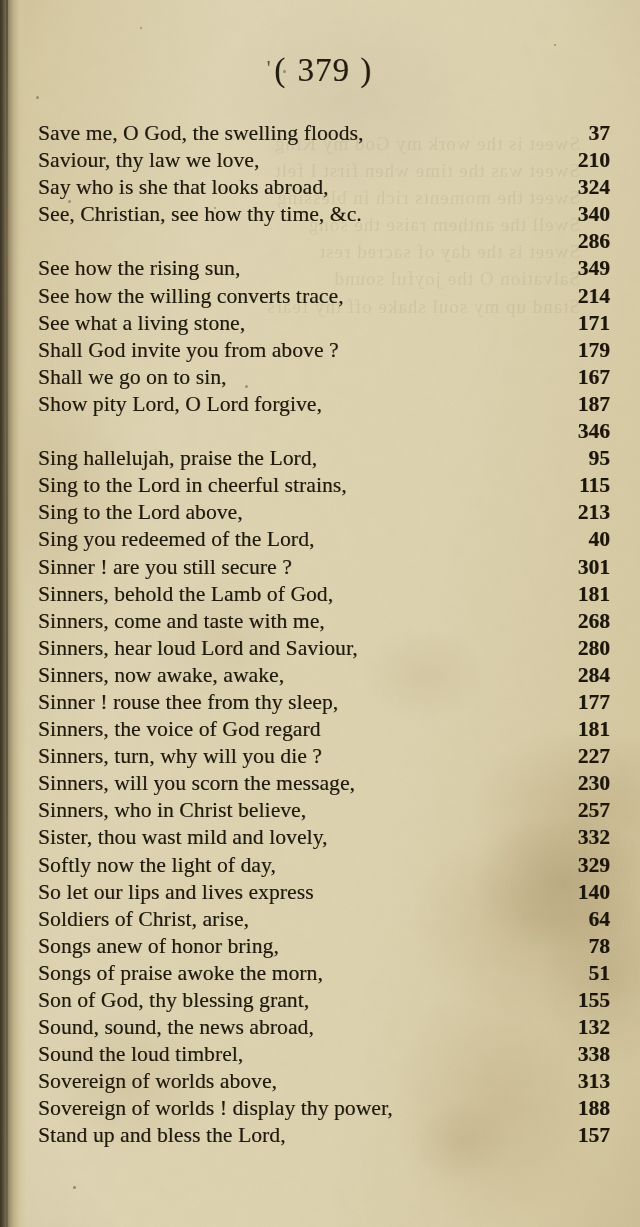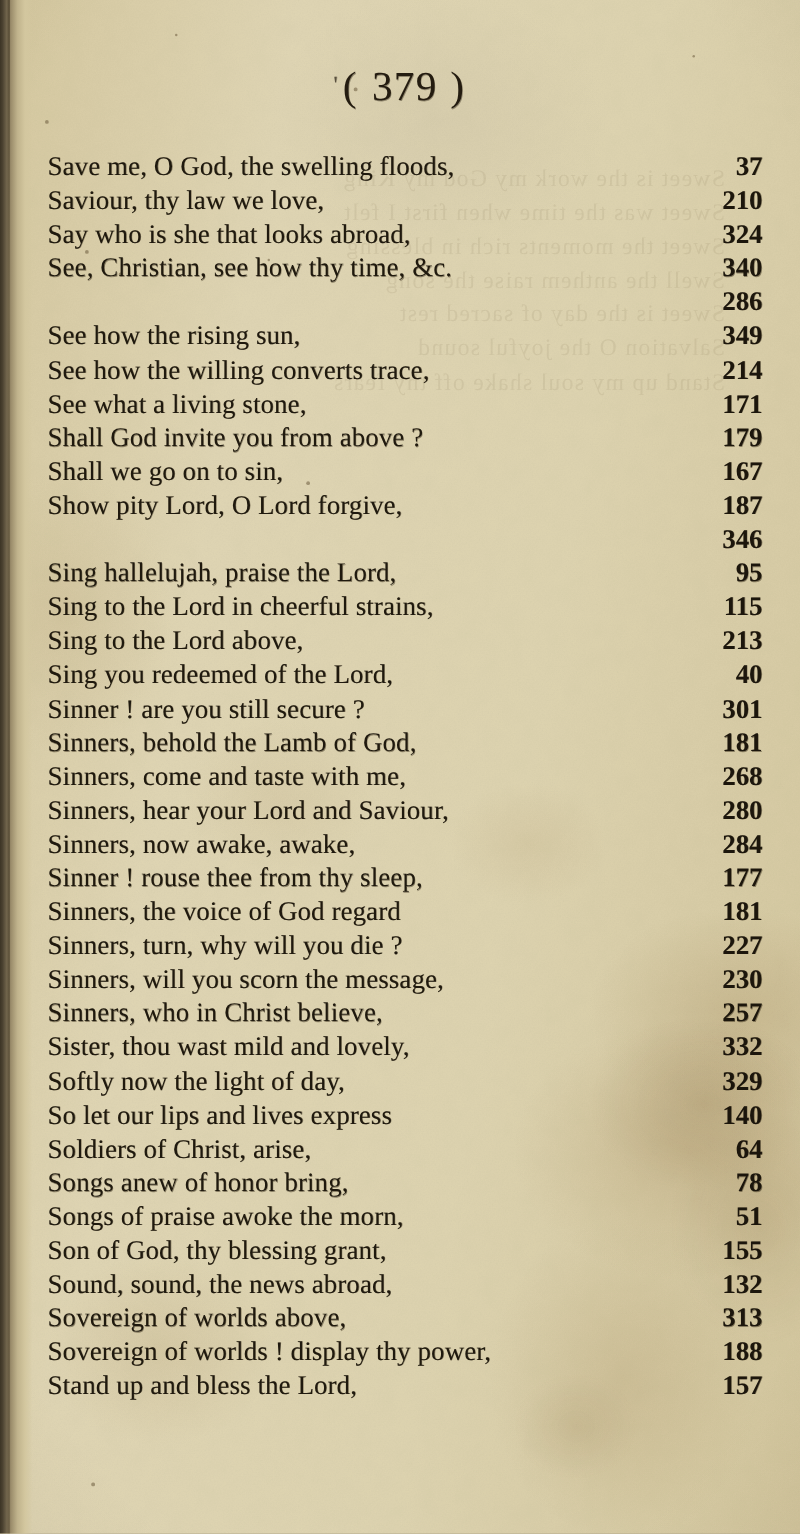--- a/index.html
+++ b/index.html
@@ -222,34 +222,35 @@
       <div class="entry"><span class="entry-title">Shall we go on to sin,</span><span class="entry-page">167</span></div>
       <div class="entry"><span class="entry-title">Show pity Lord, O Lord forgive,</span><span class="entry-page">187</span></div>
       <div class="entry"><span class="entry-page">346</span></div>
       <div class="entry"><span class="entry-title">Sing hallelujah, praise the Lord,</span><span class="entry-page">95</span></div>
       <div class="entry tight"><span class="entry-title">Sing to the Lord in cheerful strains,</span><span class="entry-page">115</span></div>
       <div class="entry"><span class="entry-title">Sing to the Lord  above,</span><span class="entry-page">213</span></div>
       <div class="entry"><span class="entry-title">Sing you redeemed of the Lord,</span><span class="entry-page">40</span></div>
       <div class="entry"><span class="entry-title">Sinner ! are you still secure ?</span><span class="entry-page">301</span></div>
       <div class="entry"><span class="entry-title">Sinners, behold the Lamb of God,</span><span class="entry-page">181</span></div>
       <div class="entry"><span class="entry-title">Sinners, come and taste with me,</span><span class="entry-page">268</span></div>
-      <div class="entry"><span class="entry-title">Sinners, hear your Lord and Saviour,</span><span class="entry-page">280</span></div>
+      <div class="entry"><span class="entry-title">Sinners, hear loud Lord and Saviour,</span><span class="entry-page">280</span></div>
       <div class="entry"><span class="entry-title">Sinners, now awake,  awake,</span><span class="entry-page">284</span></div>
       <div class="entry"><span class="entry-title">Sinner ! rouse thee from thy sleep,</span><span class="entry-page">177</span></div>
       <div class="entry"><span class="entry-title">Sinners, the voice of God regard</span><span class="entry-page">181</span></div>
       <div class="entry"><span class="entry-title">Sinners, turn, why will you  die ?</span><span class="entry-page">227</span></div>
       <div class="entry"><span class="entry-title">Sinners, will you scorn the message,</span><span class="entry-page">230</span></div>
       <div class="entry"><span class="entry-title">Sinners, who in Christ believe,</span><span class="entry-page">257</span></div>
       <div class="entry"><span class="entry-title">Sister, thou wast mild and lovely,</span><span class="entry-page">332</span></div>
       <div class="entry"><span class="entry-title">Softly now the light of day,</span><span class="entry-page">329</span></div>
       <div class="entry"><span class="entry-title">So let our lips and lives express</span><span class="entry-page">140</span></div>
       <div class="entry"><span class="entry-title">Soldiers of Christ, arise,</span><span class="entry-page">64</span></div>
       <div class="entry"><span class="entry-title">Songs anew of honor bring,</span><span class="entry-page">78</span></div>
       <div class="entry"><span class="entry-title">Songs of praise awoke the morn,</span><span class="entry-page">51</span></div>
       <div class="entry"><span class="entry-title">Son of God, thy blessing  grant,</span><span class="entry-page">155</span></div>
       <div class="entry"><span class="entry-title">Sound, sound, the  news abroad,</span><span class="entry-page">132</span></div>
+      <div class="entry"><span class="entry-title">Sound the loud timbrel,</span><span class="entry-page">338</span></div>
       <div class="entry"><span class="entry-title">Sovereign of worlds above,</span><span class="entry-page">313</span></div>
       <div class="entry tight"><span class="entry-title">Sovereign of worlds ! display thy power,</span><span class="entry-page">188</span></div>
       <div class="entry"><span class="entry-title">Stand up and bless the  Lord,</span><span class="entry-page">157</span></div>
     </div>
 
   <div id="stains"></div>
 </div>
 
 </body></html>

